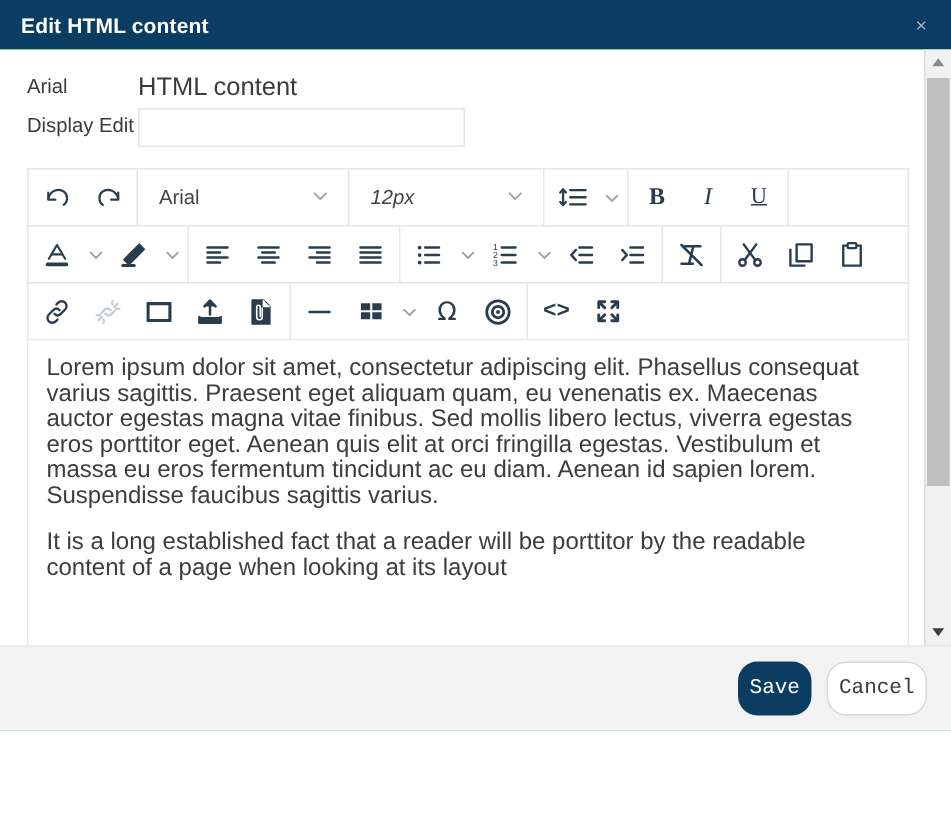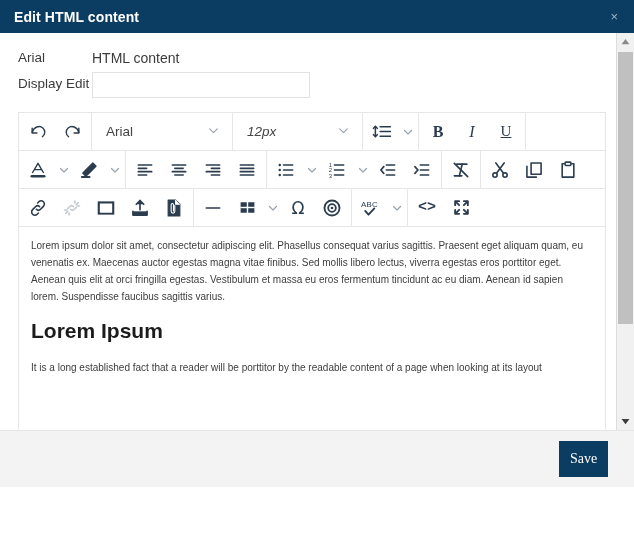--- a/index.html
+++ b/index.html
@@ -71,21 +71,21 @@
   .form-label {
     width: 74px;
     min-width: 74px;
     font-size: 13.5px;
     color: #3b3b3b;
     line-height: 18px;
     padding-top: 2px;
   }
   .form-label.two-line { line-height: 19px; }
   .form-static {
-    font-size: 14px;
+    font-size: 17px;
     color: #3b3b3b;
     line-height: 20px;
     padding-top: 1px;
   }
   .text-input {
     width: 218px;
     height: 26px;
     box-sizing: border-box;
     border: 1px solid #e2e2e2;
     background: #ffffff;
@@ -159,21 +159,21 @@
   
   .editor-content {
     height: 248px;
     padding: 10px 12px;
     box-sizing: border-box;
     overflow: hidden;
     background: #ffffff;
   }
   .editor-content p {
     margin: 0 0 14px 0;
-    font-size: 10px;
+    font-size: 16px;
     line-height: 17px;
     color: #3d3d3d;
     font-family: "Liberation Sans", sans-serif;
   }
   .editor-content h2 {
     margin: 4px 0 16px 0;
     font-size: 21px;
     line-height: 24px;
     font-weight: bold;
     color: #1c1c1c;
@@ -219,24 +219,25 @@
     min-height: 57px;
     background: #f3f3f3;
     border-top: 1px solid #e6e6e6;
     display: flex;
     align-items: center;
     justify-content: flex-end;
     padding-right: 16px;
     box-sizing: border-box;
   }
   .btn {
-    font-family: Liberation Serif, serif;
+    font-family: Liberation Mono, monospace;
     font-size: 14px;
     cursor: pointer;
     box-sizing: border-box;
+    border-radius: 13px;
   }
   .btn-save {
     background: #0b3c61;
     color: #ffffff;
     border: none;
     width: 49px;
     height: 36px;
     margin-right: 10px;
   }
   .btn-cancel {
@@ -519,53 +520,39 @@
             </div>
             <div class="tb-btn omega-btn">Ω</div>
             <div class="tb-btn">
               <svg width="20" height="20" viewBox="0 0 24 24" fill="none" stroke="currentColor">
                 <circle cx="12" cy="12" r="9" stroke-width="2.2"></circle>
                 <circle cx="12" cy="12" r="4.6" stroke-width="2.2"></circle>
                 <circle cx="12" cy="12" r="1.6" fill="currentColor" stroke="none"></circle>
               </svg>
             </div>
           </div>
-          <div class="tb-group">
-            <div class="tb-btn">
-              <svg width="22" height="20" viewBox="0 0 26 24" fill="none" stroke="currentColor">
-                <text x="1" y="11" font-size="9.5" fill="currentColor" stroke="none" font-family="Liberation Sans, sans-serif" letter-spacing="0.3">ABC</text>
-                <path d="M6 15.5 L10 20 L17 12.5" stroke-width="2.2" stroke-linecap="round" stroke-linejoin="round"></path>
-              </svg>
-            </div>
-            <div class="chev">
-              <svg width="12" height="12" viewBox="0 0 24 24" fill="none" stroke="currentColor" stroke-width="2.4" stroke-linecap="round" stroke-linejoin="round">
-                  <path d="M5 9 L12 16 L19 9"></path>
-                </svg>
-            </div>
-          </div>
           <div class="tb-group last">
             <div class="tb-btn code-btn">&lt;&gt;</div>
             <div class="tb-btn">
               <svg width="19" height="19" viewBox="0 0 24 24" fill="none" stroke="currentColor" stroke-width="2.4" stroke-linecap="round" stroke-linejoin="round">
                 <path d="M4 9 L4 4 L9 4"></path>
                   <path d="M15 4 L20 4 L20 9"></path>
                 <path d="M20 15 L20 20 L15 20"></path>
                   <path d="M9 20 L4 20 L4 15"></path>
                 <path d="M4.6 4.6 L9 9"></path>
                   <path d="M19.4 4.6 L15 9"></path>
                 <path d="M19.4 19.4 L15 15"></path>
                   <path d="M4.6 19.4 L9 15"></path>
               </svg>
             </div>
           </div>
         </div>
 
         <div class="editor-content">
           <p>Lorem ipsum dolor sit amet, consectetur adipiscing elit. Phasellus consequat varius sagittis. Praesent eget aliquam quam, eu venenatis ex. Maecenas auctor egestas magna vitae finibus. Sed mollis libero lectus, viverra egestas eros porttitor eget. Aenean quis elit at orci fringilla egestas. Vestibulum et massa eu eros fermentum tincidunt ac eu diam. Aenean id sapien lorem. Suspendisse faucibus sagittis varius.</p>
-          <h2>Lorem Ipsum</h2>
           <p>It is a long established fact that a reader will be porttitor by the readable content of a page when looking at its layout</p>
         </div>
       </div>
     </div>
 
     <div class="scrollbar">
       <div class="sb-arrow">
         <svg width="9" height="7" viewBox="0 0 10 8">
             <path d="M5 1 L9.5 7 L0.5 7 Z" fill="#8a8a8a"></path>
           </svg>
@@ -576,14 +563,15 @@
       <div class="sb-arrow bottom">
         <svg width="9" height="7" viewBox="0 0 10 8">
             <path d="M5 7 L0.5 1 L9.5 1 Z" fill="#3d3d3d"></path>
           </svg>
       </div>
     </div>
   </div>
 
   <div class="footer">
     <button class="btn btn-save">Save</button>
+    <button class="btn btn-cancel">Cancel</button>
   </div>
 </div>
 
 </body></html>

